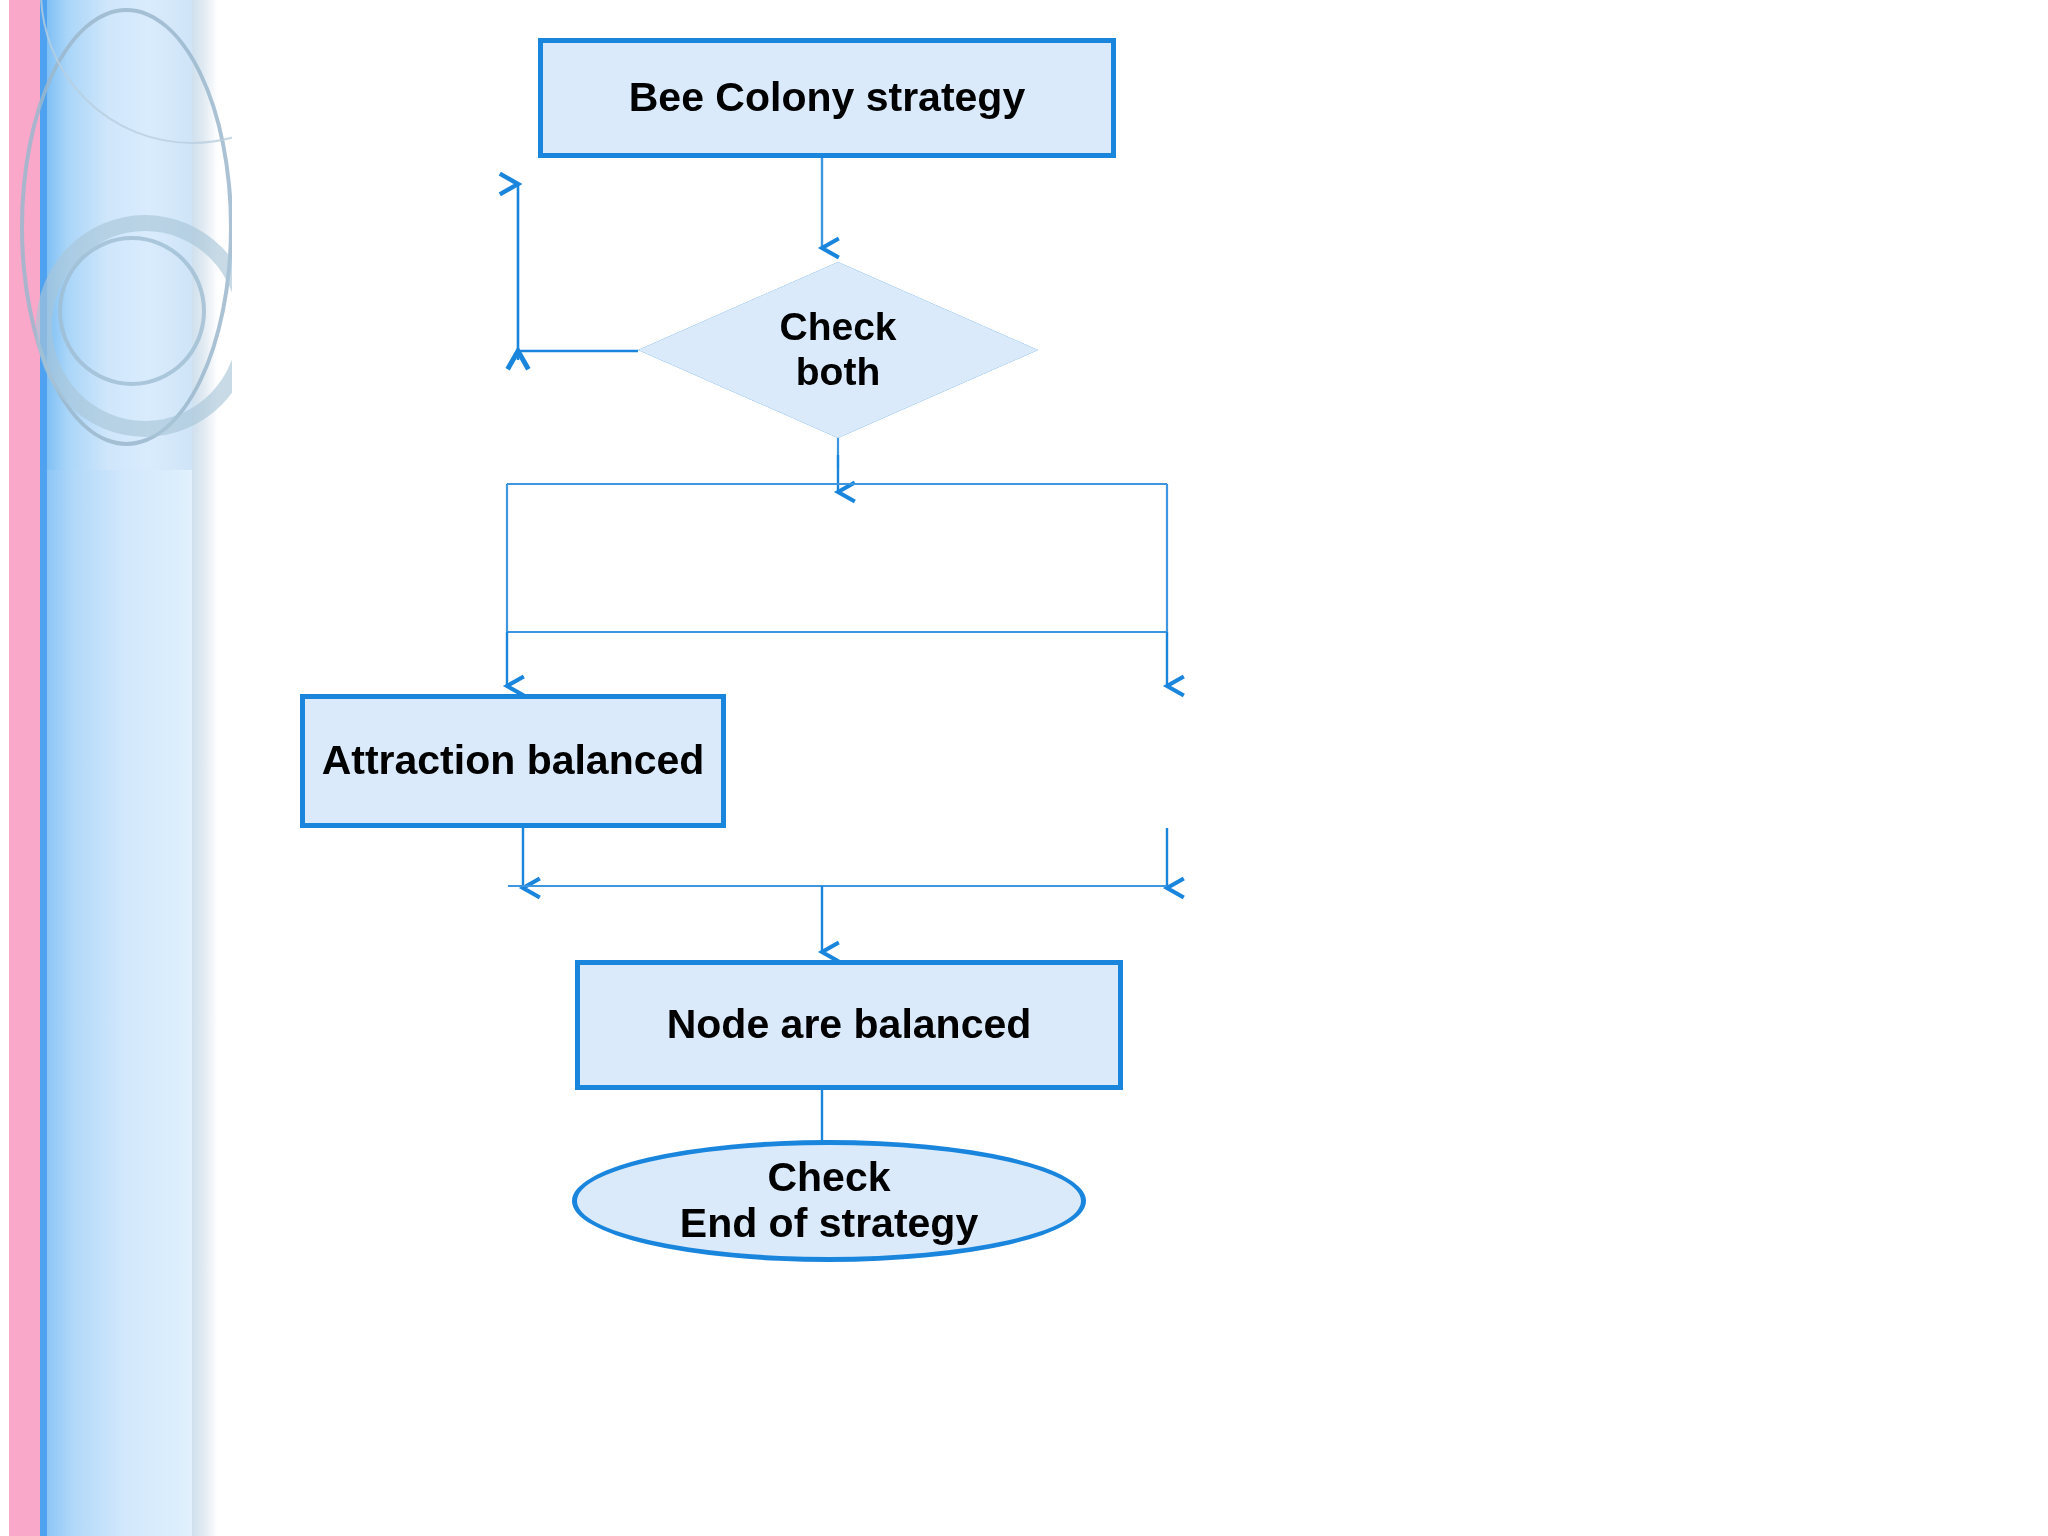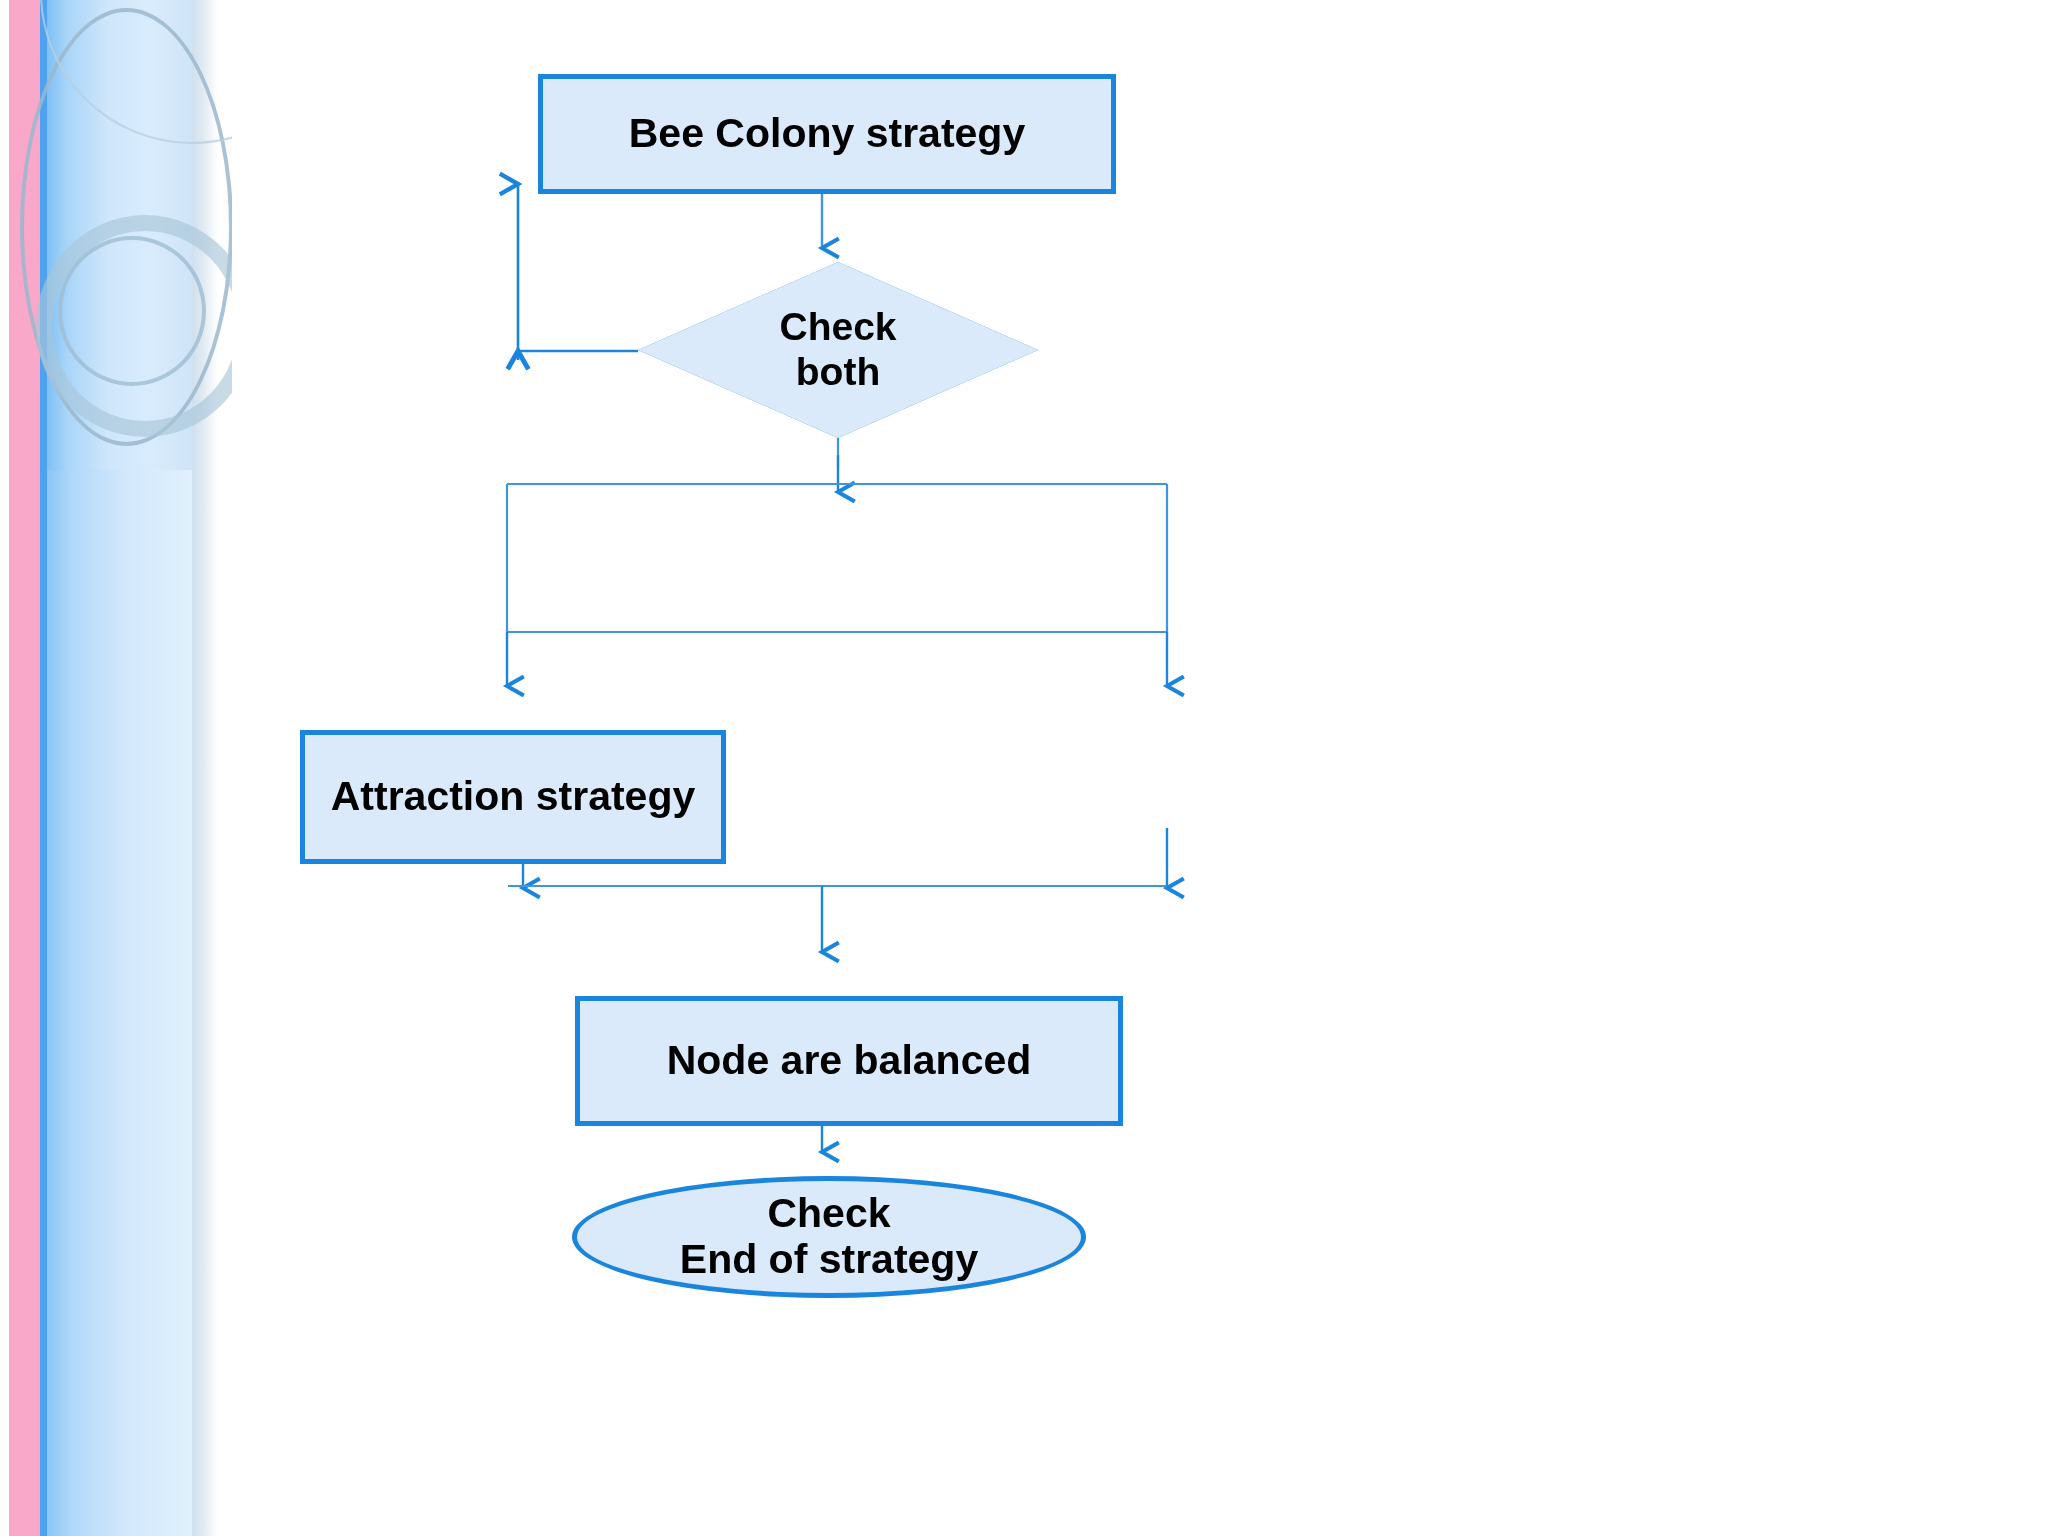--- a/index.html
+++ b/index.html
@@ -109,21 +109,20 @@
     position: absolute;
     box-sizing: border-box;
     display: flex;
     align-items: center;
     justify-content: center;
     text-align: center;
     color: #000000;
     font-weight: bold;
     font-family: "Liberation Sans", sans-serif;
     line-height: 1.12;
-    margin-top: 36px;
   }
   .rect {
     background: #daeafb;
     border: 5px solid #1a85dd;
   }
   .ellipse {
     background: #daeafb;
     border: 5px solid #1a85dd;
     border-radius: 50%;
   }
@@ -254,21 +253,21 @@
   <div id="node-check">
     <div class="diamond-stroke"></div>
     <div class="diamond-fill"></div>
     <div class="diamond-label">
       <span>Check</span>
       <span>both</span>
     </div>
   </div>
 
   <div id="node-attract" class="node rect">
-    <span>Attraction strategy</span>
+    <span>Attraction balanced</span>
   </div>
 
 
   <div id="node-balanced" class="node rect">
     <span>Node are balanced</span>
   </div>
 
   <div id="node-stop" class="node ellipse">
     <div style="display:flex;flex-direction:column;align-items:center;">
       <span>Check</span>

